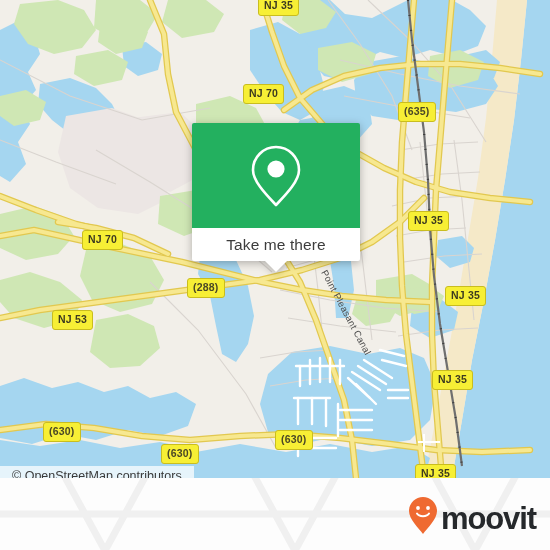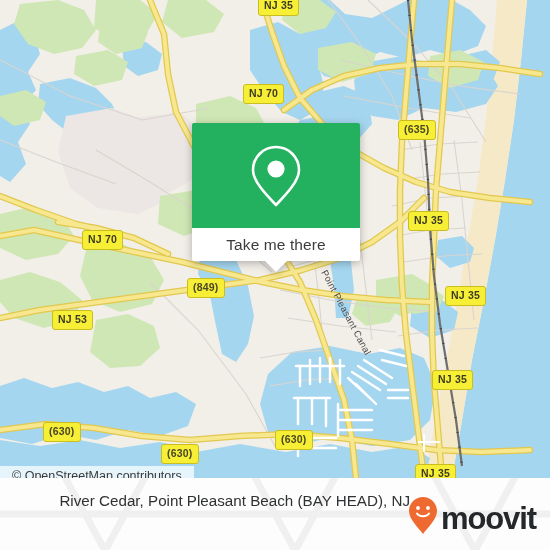--- a/index.html
+++ b/index.html
@@ -1,21 +1,21 @@
 <!DOCTYPE html>
 <html><head>
 <meta charset="utf-8">
 <style>
   html,body{margin:0;padding:0;}
   body{
     width:550px;height:550px;overflow:hidden;
     font-family:"Liberation Sans", sans-serif;
     background:#ffffff;
   }
-  #app{position:relative;width:550px;height:550px;overflow:hidden;background:#fff;text-align:right;}
+  #app{position:relative;width:550px;height:550px;overflow:hidden;background:#fff;}
 
   
   #map{position:absolute;left:0;top:0;width:550px;height:478px;overflow:hidden;background:#f2efe9;}
   #map svg{display:block;}
 
   
   .shield{
     position:absolute;
     background:#f7ef35;
     border:1.5px solid #c9bd1f;
@@ -252,24 +252,24 @@
         </g>
 
         <g stroke="#ffffff" stroke-width="2" fill="none">
           <path d="M418,442 L440,442 M424,434 L424,452"></path>
         </g>
       </g>
     </svg>
 
     <div class="shield" style="left:258px;top:-4px;">NJ 35</div>
     <div class="shield" style="left:243px;top:84px;">NJ 70</div>
-    <div class="shield sec" style="left:398px;top:120px;">(635)</div>
+    <div class="shield sec" style="left:398px;top:102px;">(635)</div>
     <div class="shield" style="left:408px;top:211px;">NJ 35</div>
     <div class="shield" style="left:82px;top:230px;">NJ 70</div>
-    <div class="shield sec" style="left:187px;top:278px;">(849)</div>
+    <div class="shield sec" style="left:187px;top:278px;">(288)</div>
     <div class="shield" style="left:445px;top:286px;">NJ 35</div>
     <div class="shield" style="left:52px;top:310px;">NJ 53</div>
     <div class="shield" style="left:432px;top:370px;">NJ 35</div>
     <div class="shield sec" style="left:43px;top:422px;">(630)</div>
     <div class="shield sec" style="left:161px;top:444px;">(630)</div>
     <div class="shield sec" style="left:275px;top:430px;">(630)</div>
     <div class="shield" style="left:415px;top:464px;">NJ 35</div>
 
     <div class="canal-label" style="left:329px;top:268px;transform:rotate(62deg);">Point Pleasant Canal</div>
 
@@ -293,21 +293,20 @@
 
   <div id="footer">
     <svg class="wm" width="550" height="72" viewBox="0 0 550 72">
       <g stroke="#f0f0f0" stroke-width="7" fill="none">
         <path d="M60,-10 L110,82 M150,-10 L100,82 M250,-10 L300,82 M340,-10 L290,82
                  M430,-10 L480,82 M520,-10 L470,82 M0,36 L550,36"></path>
       </g>
     </svg>
 
     <div id="address">
-      <div>River Cedar, Point Pleasant Beach (BAY HEAD), NJ</div>
     </div>
 
     <div id="logo">
       <span>
         <svg width="30" height="40" viewBox="0 0 30 40">
           <path d="M15,1 C7.3,1 1,7.3 1,15 C1,23 10.5,32 15,38 C19.5,32 29,23 29,15 C29,7.3 22.7,1 15,1 Z" fill="#ef6a31"></path>
           <circle cx="10" cy="12" r="1.9" fill="#ffffff"></circle>
           <circle cx="20" cy="12" r="1.9" fill="#ffffff"></circle>
           <path d="M9,17.5 C11,21 19,21 21,17.5" fill="none" stroke="#ffffff" stroke-width="2" stroke-linecap="round"></path>
         </svg>

